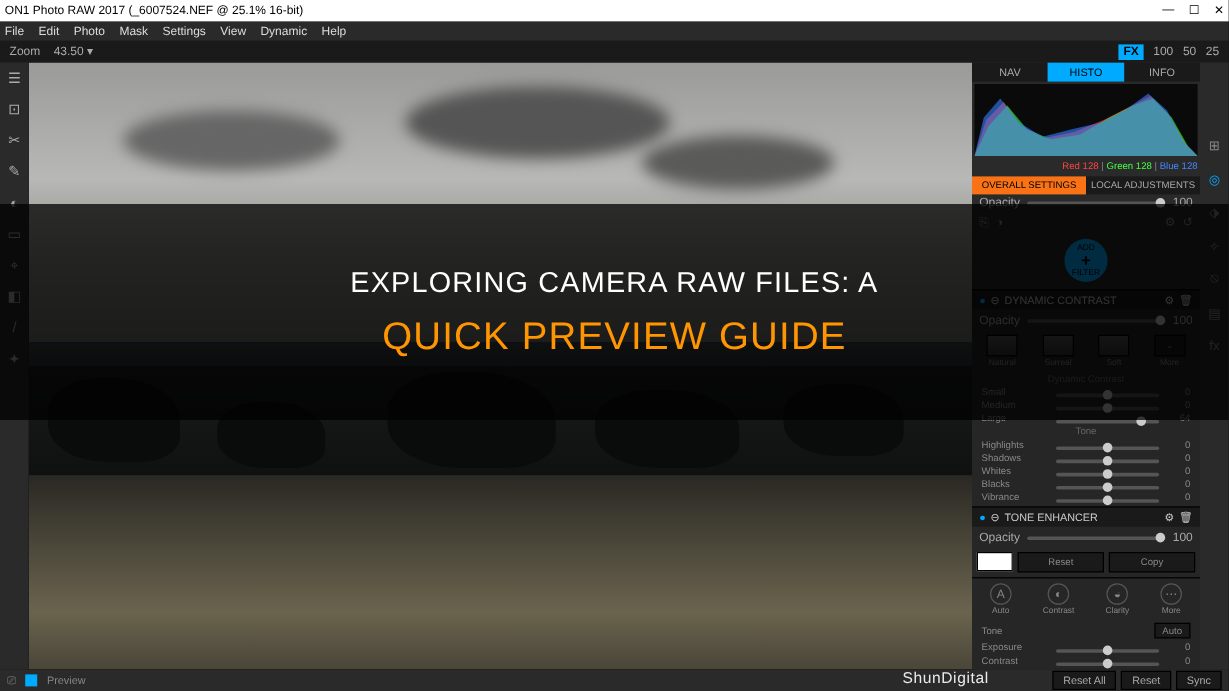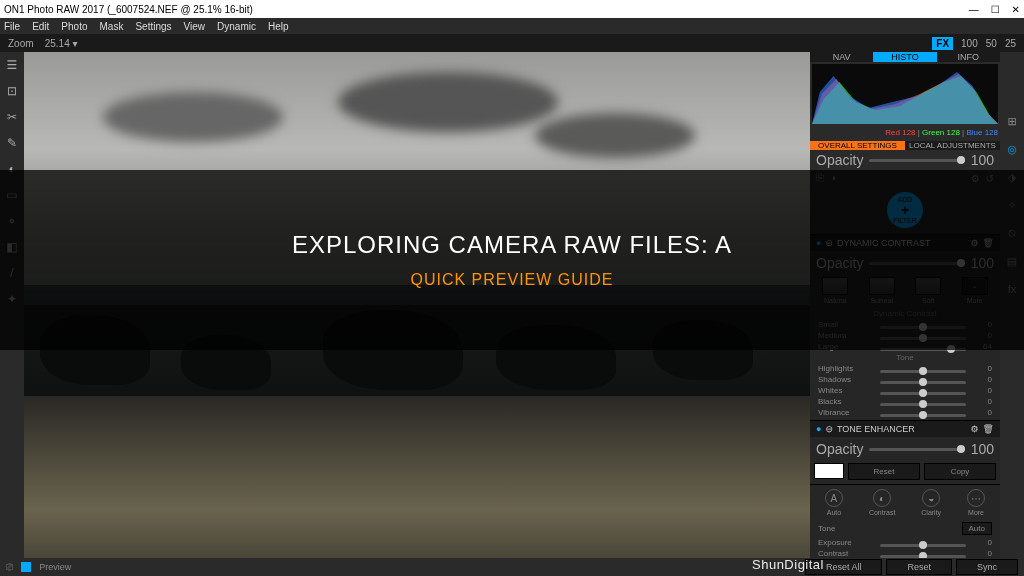--- a/index.html
+++ b/index.html
@@ -16,33 +16,33 @@
 .canvas{flex:1;background:#0a0a0a;position:relative;overflow:hidden}
 .photo{position:absolute;inset:0}
 .sky{height:48%;background:linear-gradient(#9a9a98,#b8b8b6 40%,#888884 70%,#6a6c68)}
 .cloud{position:absolute;border-radius:50%;filter:blur(6px)}
 .mtn{position:absolute;top:46%;height:6%;width:100%;background:linear-gradient(#3a4042,#2a3032)}
 .rocks{position:absolute;top:50%;height:20%;width:100%;background:linear-gradient(#1a1c1b,#0e100f)}
 .rock{position:absolute;background:#0a0c0b;border-radius:40% 50% 30% 45%;filter:blur(.5px)}
 .water{position:absolute;top:68%;bottom:0;width:100%;background:linear-gradient(#2a2824,#6a644e 70%,#4a4638)}
 .overlay{position:absolute;top:170px;left:0;right:0;height:180px;background:rgba(0,0,0,.75);display:flex;flex-direction:column;align-items:center;justify-content:center;gap:12px;pointer-events:none}
 .overlay .t1{color:#fff;font-size:24px;letter-spacing:1px}
-.overlay .t2{color:#ff9500;font-size:16px;letter-spacing:1px}
+.overlay .t2{color:#ff9500;font-size:32px;letter-spacing:1px}
 .rightpanel{width:190px;background:#2a2a2a;display:flex;flex-direction:column;overflow:hidden}
 .navtabs{display:flex;height:20px}
 .navtabs>div{flex:1;display:flex;align-items:center;justify-content:center;font-size:9px;color:#aaa;background:#1a1a1a;cursor:pointer}
 .navtabs>div.active{background:#00aaff;color:#000}
 .histo{height:60px;background:#0a0a0a;position:relative;margin:2px}
 .histo svg{width:100%;height:100%}
 .rgbline{text-align:right;font-size:8px;color:#888;padding:2px}
 .rgbline span.r{color:#f44}.rgbline span.g{color:#4f4}.rgbline span.b{color:#48f}
 .settabs{display:flex;height:18px;margin-top:2px}
 .settabs>div{flex:1;display:flex;align-items:center;justify-content:center;font-size:8px;background:#1a1a1a;color:#aaa;cursor:pointer}
 .settabs>div.active{background:#f97316;color:#000}
-.row{display:flex;align-items:center;justify-content:space-between;padding:2px 6px;font-size:14px;color:#aaa}
+.row{display:flex;align-items:center;justify-content:space-between;padding:2px 6px;font-size:10px;color:#aaa}
 .slider{flex:1;height:3px;background:#555;margin:0 6px;position:relative;border-radius:2px}
 .slider .thumb{position:absolute;top:-3px;width:8px;height:8px;background:#ccc;border-radius:50%}
 .addfilter{display:flex;justify-content:center;padding:6px}
 .addfilter .btn{width:36px;height:36px;border-radius:50%;background:#00aaff;display:flex;flex-direction:column;align-items:center;justify-content:center;color:#000;font-size:7px;cursor:pointer;line-height:1}
 .addfilter .btn .plus{font-size:14px;font-weight:bold}
 .panelhdr{display:flex;align-items:center;justify-content:space-between;background:#1a1a1a;padding:3px 6px;font-size:9px;color:#ccc;border-top:1px solid #000}
 .panelhdr .title{display:flex;align-items:center;gap:4px}
 .panelbody{padding:2px 0;background:#262626}
 .presets{display:flex;justify-content:space-around;padding:4px 2px}
 .preset{display:flex;flex-direction:column;align-items:center;gap:2px;font-size:7px;color:#888;cursor:pointer}
@@ -58,21 +58,21 @@
 .quick .q{display:flex;flex-direction:column;align-items:center;gap:2px;font-size:7px;color:#888;cursor:pointer}
 .quick .q .ic{width:18px;height:18px;border:1px solid #555;border-radius:50%;display:flex;align-items:center;justify-content:center;font-size:10px}
 .tonerow{display:flex;align-items:center;justify-content:space-between;padding:2px 8px;font-size:8px;color:#888}
 .tonerow .auto{background:#1a1a1a;padding:1px 6px;border:1px solid #000;cursor:pointer}
 .farright{width:24px;background:#2a2a2a;display:flex;flex-direction:column;align-items:center;padding-top:60px;gap:10px}
 .farright .m{width:18px;height:18px;display:flex;align-items:center;justify-content:center;color:#888;font-size:11px;cursor:pointer}
 .farright .m.active{color:#00aaff}
 .bottombar{height:18px;background:#2a2a2a;display:flex;align-items:center;justify-content:space-between;padding:0 6px;font-size:9px;color:#888}
 .bottombar .left{display:flex;align-items:center;gap:8px}
 .bottombar .right{display:flex;gap:4px}
-.bottombar .btn{background:#1a1a1a;padding:2px 20px;border:1px solid #000;cursor:pointer;color:#aaa}
+.bottombar .btn{background:#1a1a1a;padding:2px 8px;border:1px solid #000;cursor:pointer;color:#aaa}
 .prevchk{width:10px;height:10px;background:#00aaff;display:inline-block}
 .iconrow{display:flex;gap:6px;padding:2px 6px;align-items:center;justify-content:space-between;font-size:10px;color:#888}
 .watermark{position:absolute;bottom:4px;right:200px;font-size:13px;color:#fff;opacity:.9;font-weight:500;letter-spacing:.5px}
 </style>
 </head>
 <body>
 
 <div class="titlebar">
   <span>ON1 Photo RAW 2017 (_6007524.NEF @ 25.1% 16-bit)</span>
   <div class="winbtns">
@@ -90,21 +90,21 @@
   <span>Settings</span>
   <span>View</span>
   <span>Dynamic</span>
   <span>Help</span>
 </div>
 
 <div class="topinfo">
   <div>
     <span>Zoom</span>
     &nbsp;&nbsp;
-    <span>25.14</span>
+    <span>43.50</span>
     <span>▾</span>
   </div>
   <div class="right">
     <span class="fxbadge">FX</span>
     <span>100</span>
     <span>50</span>
     <span>25</span>
   </div>
 </div>
 

